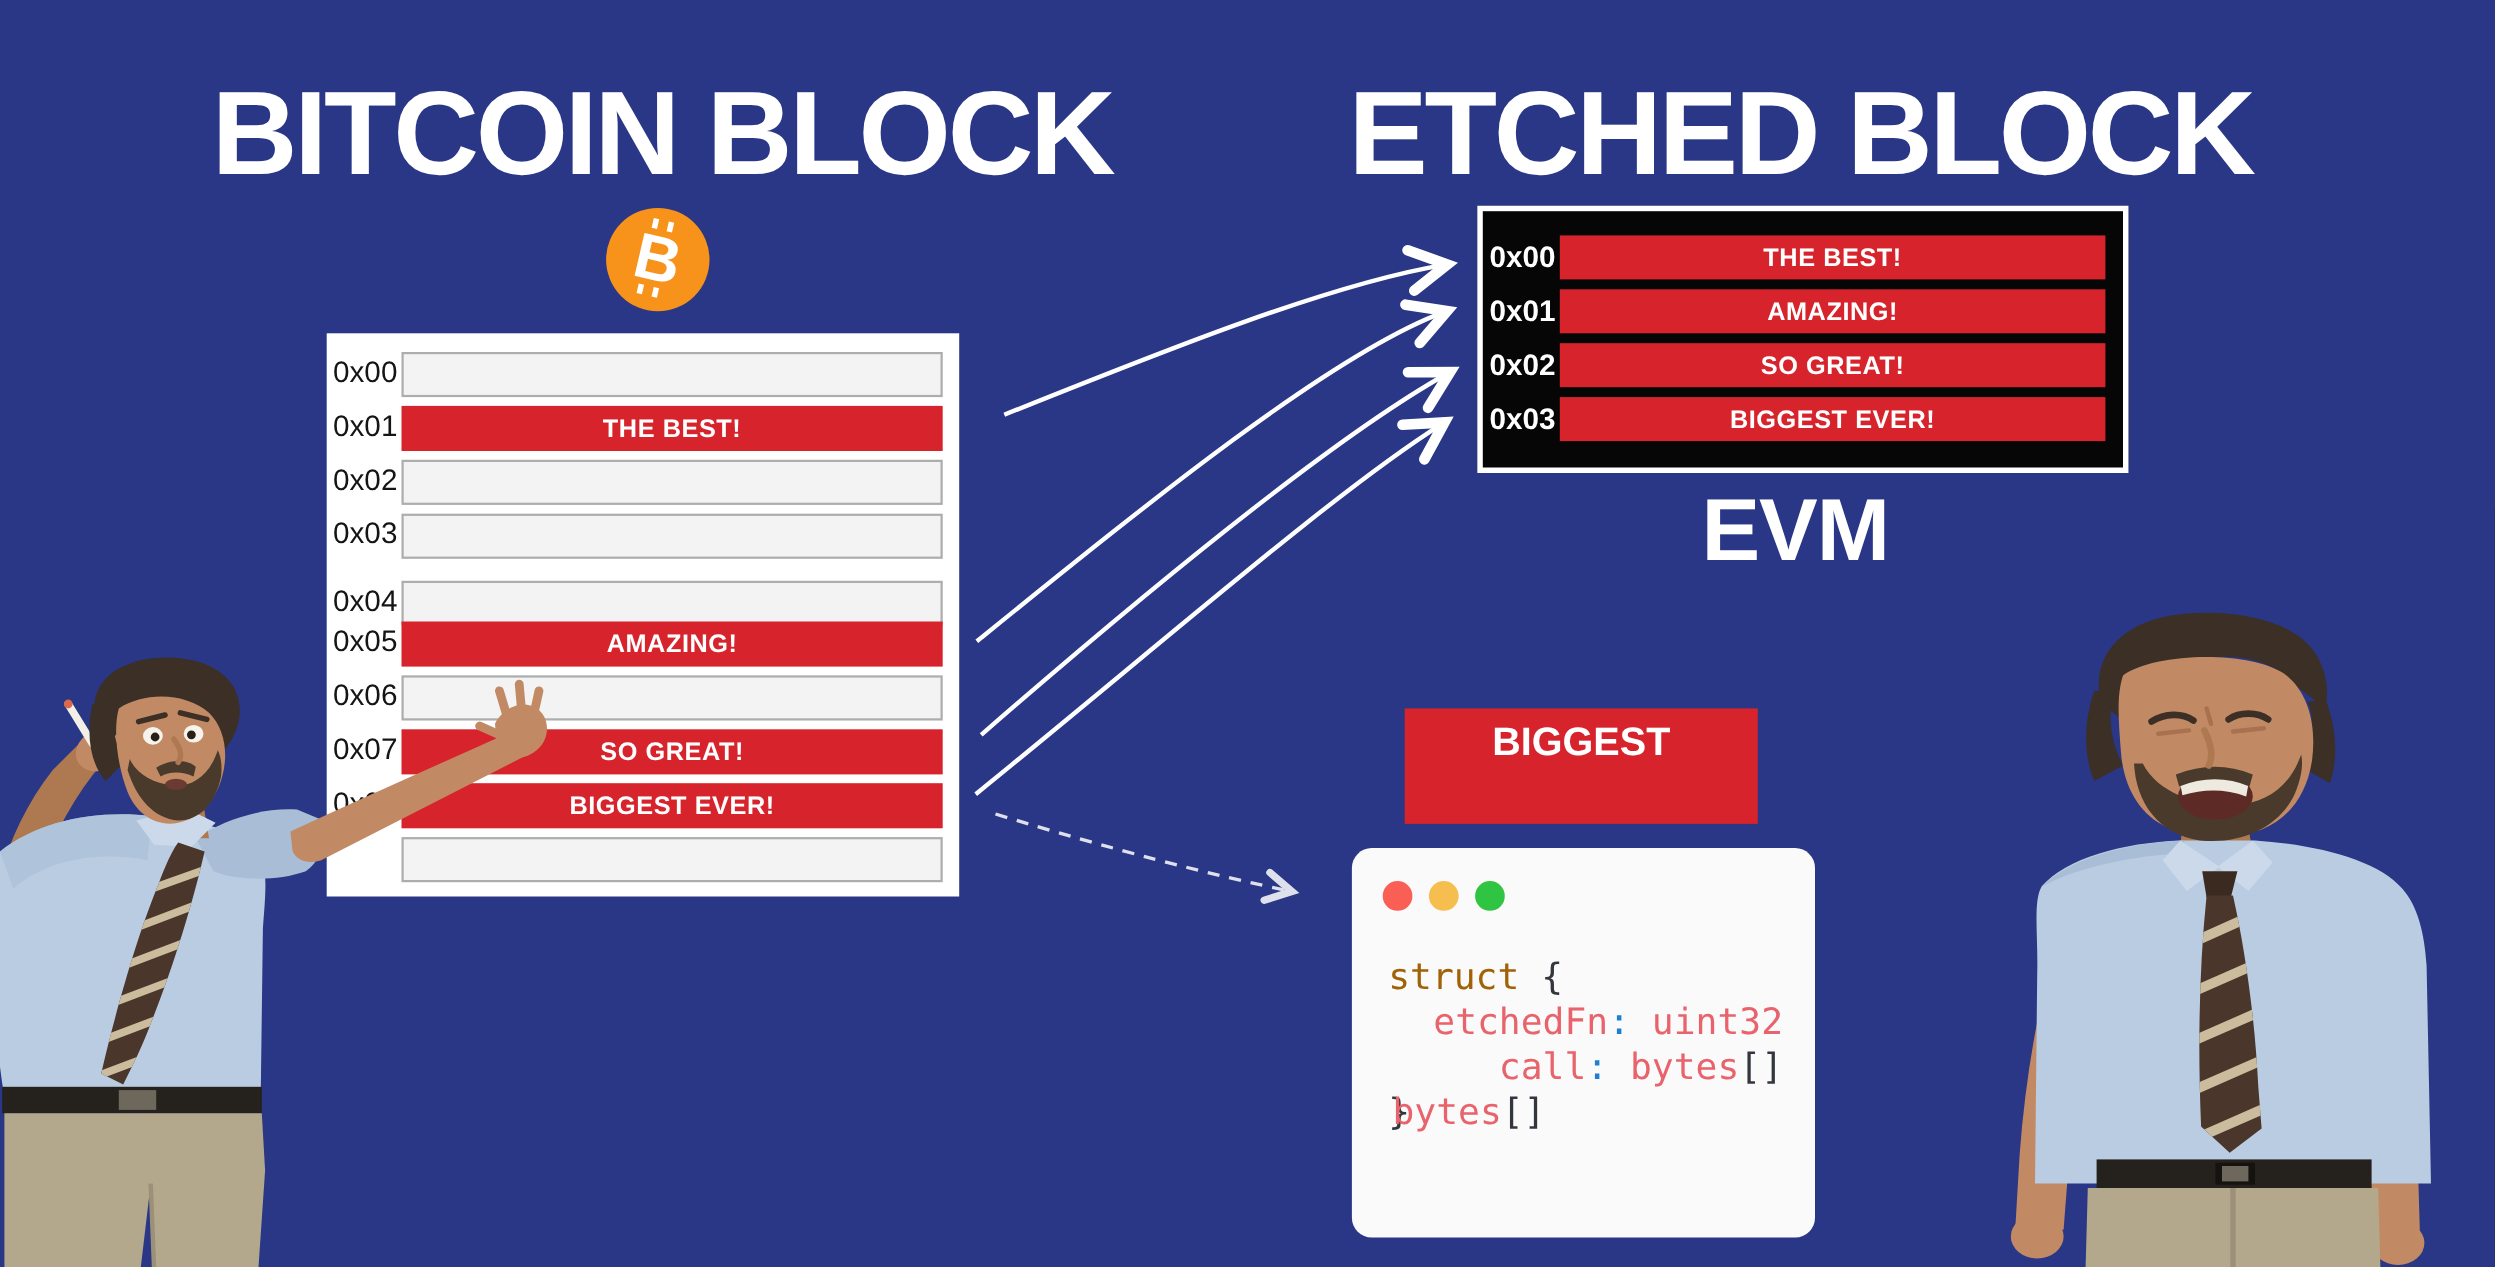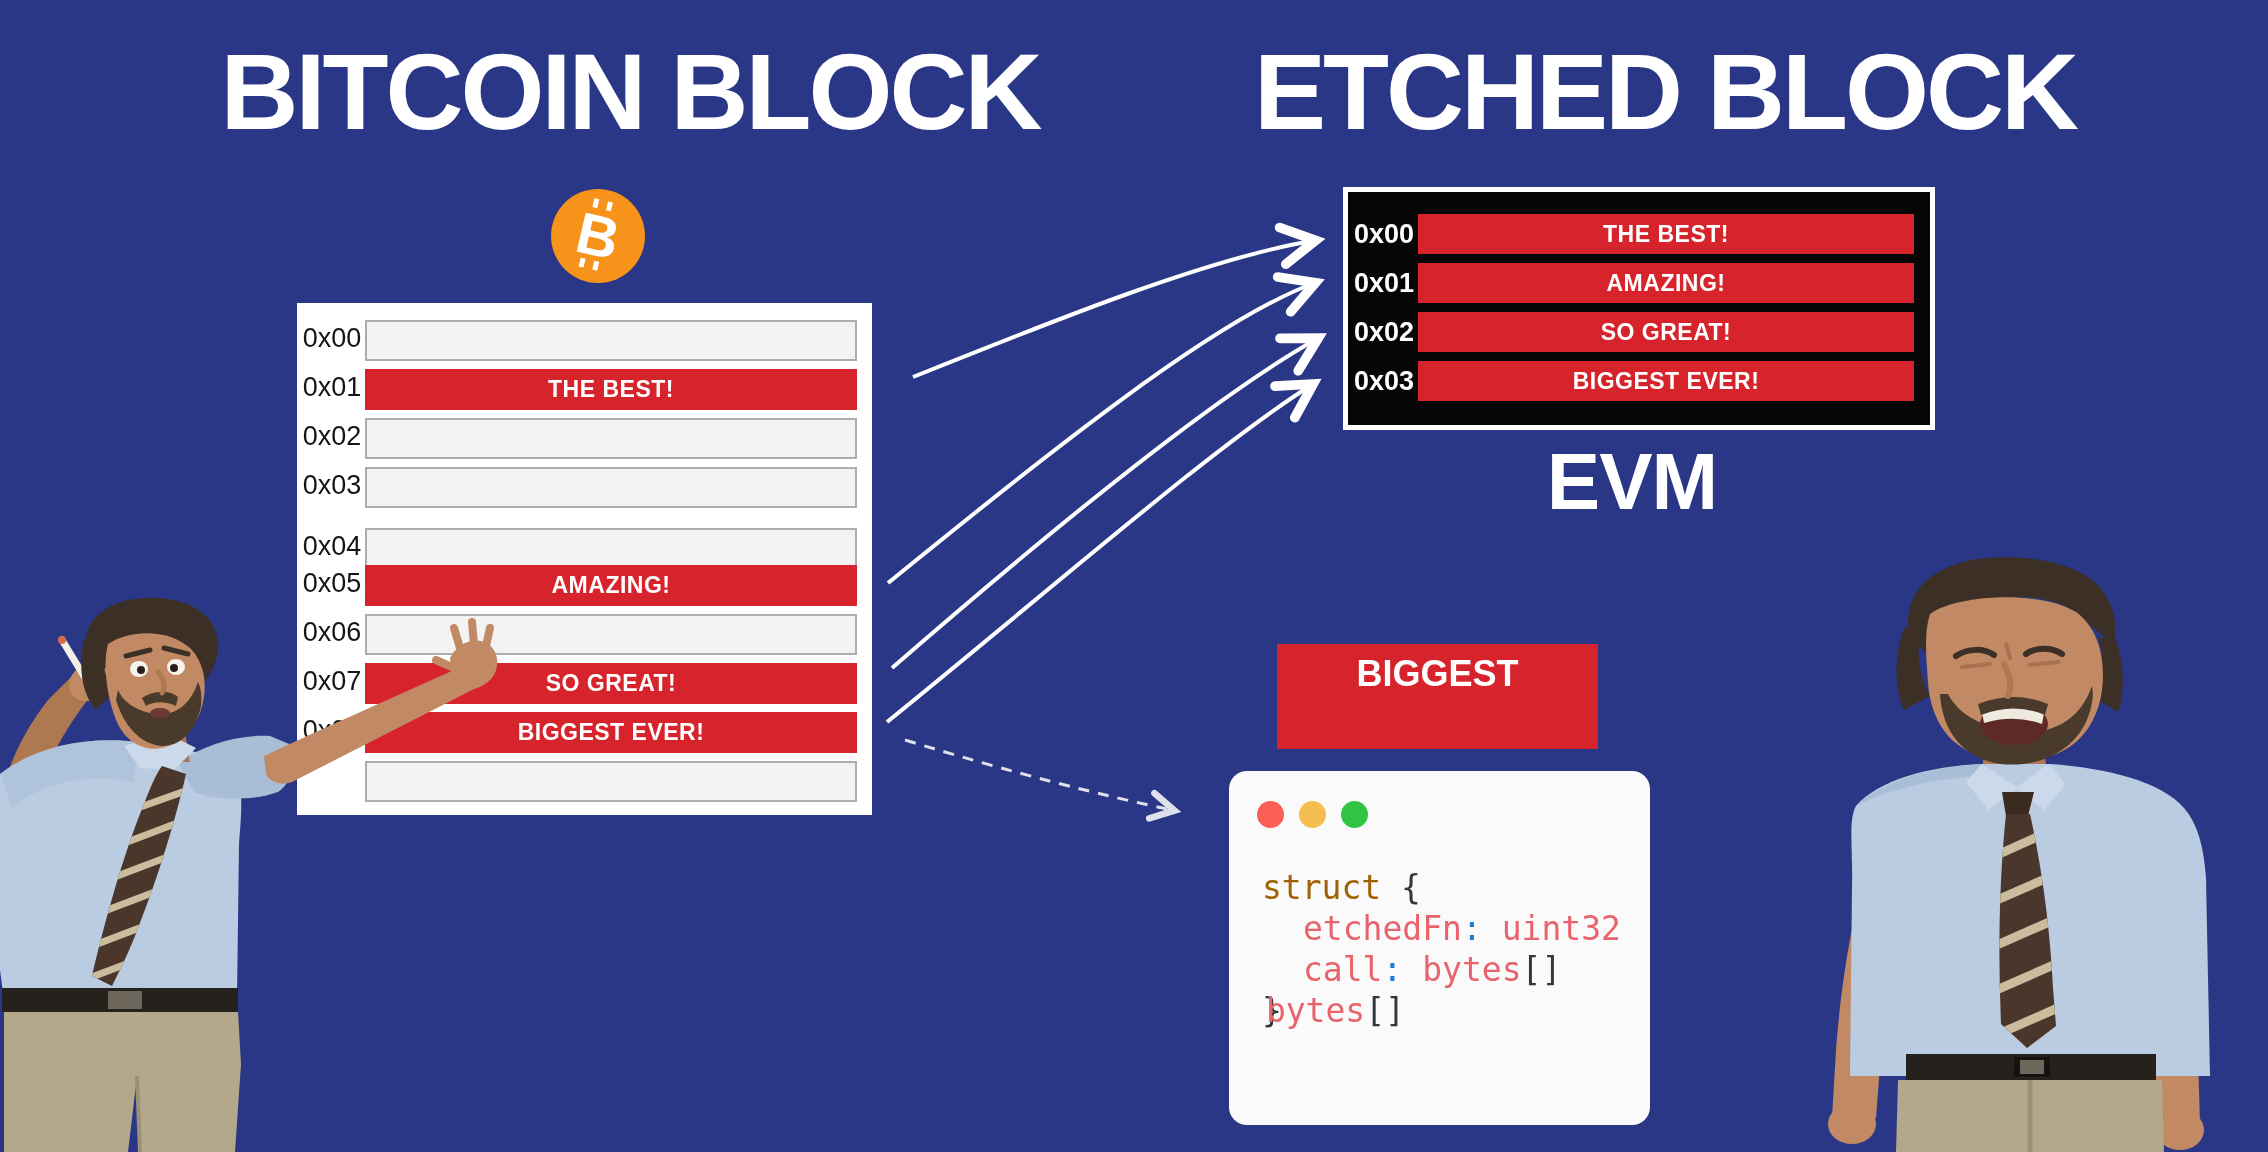--- a/index.html
+++ b/index.html
@@ -1,21 +1,21 @@
 <!DOCTYPE html>
 <html><head>
 <meta charset="utf-8">
 <style>
   html,body{margin:0;padding:0;background:#1c2566;}
   #canvas{position:relative;width:2268px;height:1152px;overflow:hidden;
           background:#2A3786;font-family:"Liberation Sans",sans-serif;}
 
   
-  .big-title{position:absolute;top:29px;transform:translateX(-50%);color:#fff;
-             font-weight:bold;font-size:108px;letter-spacing:-3px;white-space:nowrap;margin-left:28px;}
+  .big-title{position:absolute;top:58px;transform:translateX(-50%);color:#fff;
+             font-weight:bold;font-size:108px;letter-spacing:-3px;white-space:nowrap;}
   #title-left{left:602px;}
   #title-right{left:1637px;}
 
   
   #btc-badge{position:absolute;left:551px;top:189px;width:94px;height:94px;border-radius:50%;
              background:#F7931A;display:flex;align-items:center;justify-content:center;}
   .btc-glyph{position:relative;font-weight:bold;font-size:58px;line-height:58px;color:#fff;
              transform:rotate(13deg);display:inline-block;}
   .btc-glyph::before,.btc-glyph::after{content:"";position:absolute;width:5px;height:9px;
              background:#fff;left:9px;}
@@ -51,21 +51,21 @@
 
   
   #code-window{position:absolute;left:1229px;top:771px;width:421px;height:354px;background:#FAFAFA;
                border-radius:18px;}
   #traffic{position:absolute;left:28px;top:30px;display:flex;gap:15px;}
   .dot{width:27px;height:27px;border-radius:50%;}
   .dot.red{background:#FA5F55;} .dot.yellow{background:#F6BE4F;} .dot.green{background:#2FC543;}
   #code{position:absolute;left:33px;top:96px;font-family:"DejaVu Sans Mono",monospace;
         font-size:33px;line-height:41px;color:#33363D;}
   .code-line{white-space:pre;}
-  .code-line.ind{padding-left:41px;}
+  .code-line.ind{padding-left:41px;text-align:right;}
   .tok-kw{color:#a16207;} .tok-name{color:#E8636C;} .tok-colon{color:#1D7FD1;}
   .tok-dark{color:#33363D;} .overlap{margin-left:-16px;}
 
   
   #arrows{position:absolute;left:0;top:0;z-index:4;pointer-events:none;}
   #btc-panel,#evm-panel{z-index:2;text-decoration:underline;}
   .figure{position:absolute;z-index:6;}
   #fig-left{left:-8px;top:594px;width:520px;height:558px;}
   #fig-right{left:1790px;top:552px;width:460px;height:600px;}
 </style>

